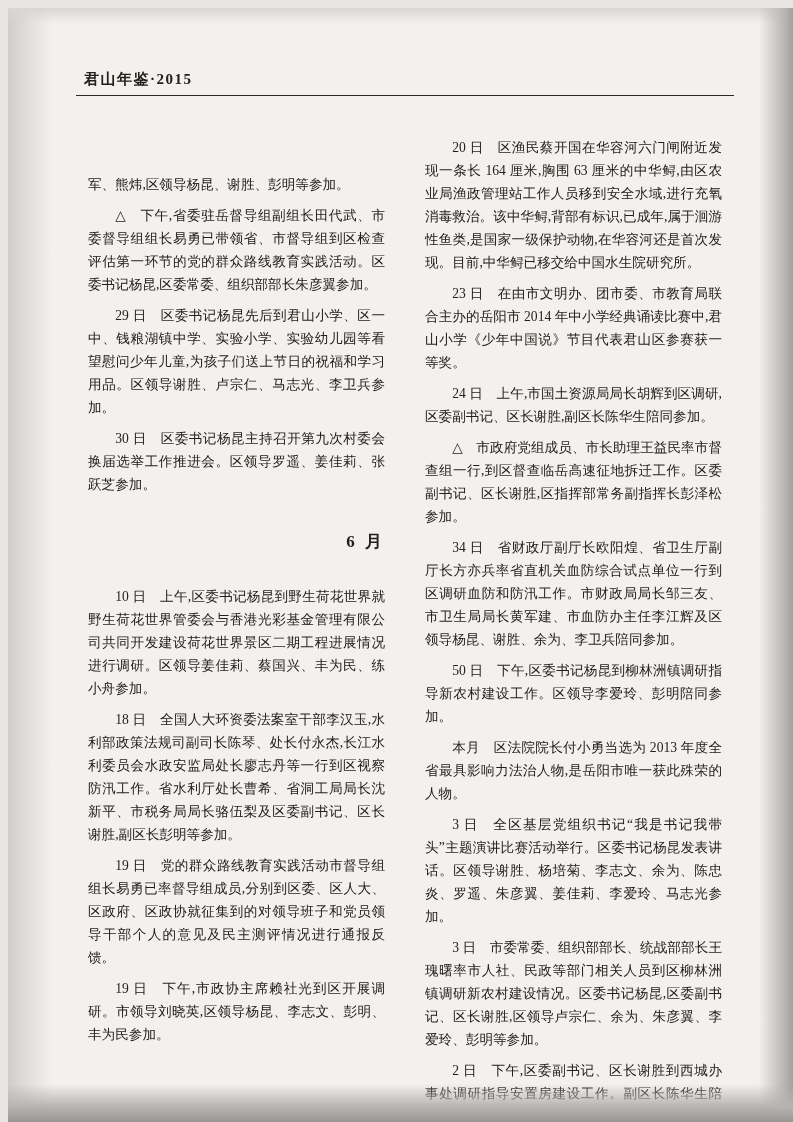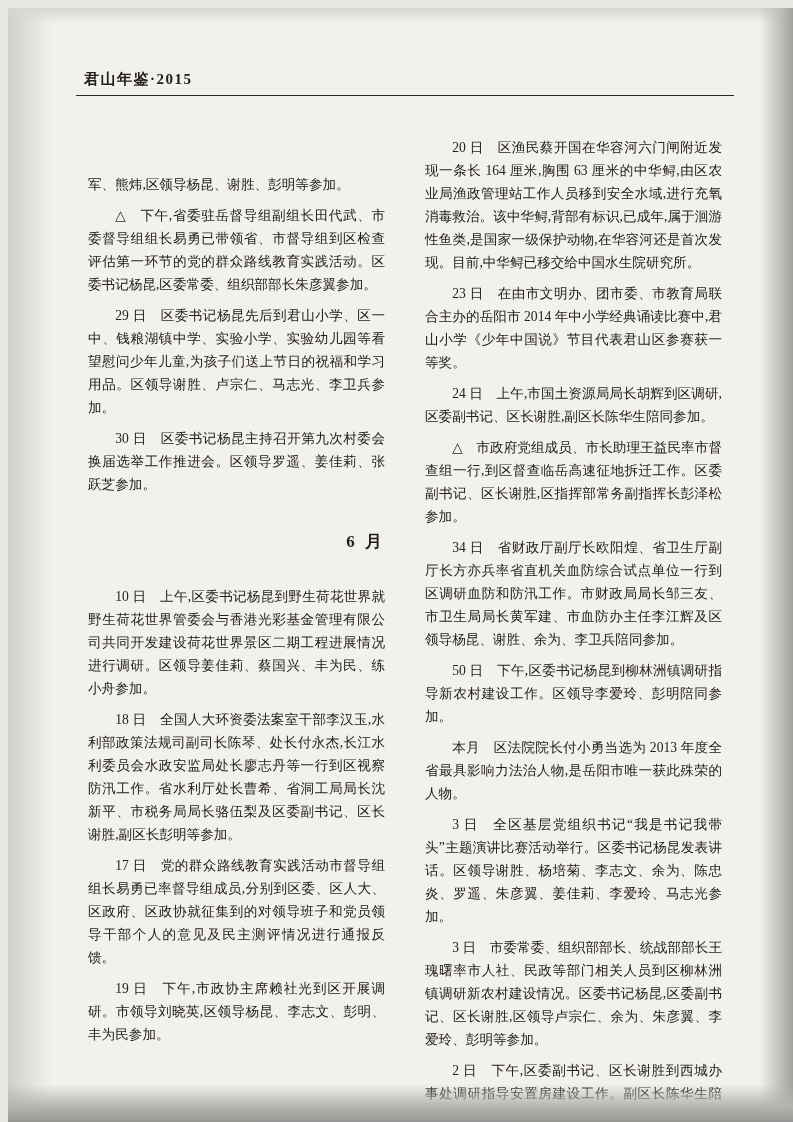--- a/index.html
+++ b/index.html
@@ -92,21 +92,21 @@
 
     <div class="columns">
       <div class="column">
           <p class="para cont">军、熊炜,区领导杨昆、谢胜、彭明等参加。</p>
           <p class="para entry">△　下午,省委驻岳督导组副组长田代武、市委督导组组长易勇已带领省、市督导组到区检查评估第一环节的党的群众路线教育实践活动。区委书记杨昆,区委常委、组织部部长朱彦翼参加。</p>
           <p class="para entry">29 日　区委书记杨昆先后到君山小学、区一中、钱粮湖镇中学、实验小学、实验幼儿园等看望慰问少年儿童,为孩子们送上节日的祝福和学习用品。区领导谢胜、卢宗仁、马志光、李卫兵参加。</p>
           <p class="para entry">30 日　区委书记杨昆主持召开第九次村委会换届选举工作推进会。区领导罗遥、姜佳莉、张跃芝参加。</p>
           <p class="para month">6 月</p>
           <p class="para entry">10 日　上午,区委书记杨昆到野生荷花世界就野生荷花世界管委会与香港光彩基金管理有限公司共同开发建设荷花世界景区二期工程进展情况进行调研。区领导姜佳莉、蔡国兴、丰为民、练小舟参加。</p>
           <p class="para entry">18 日　全国人大环资委法案室干部李汉玉,水利部政策法规司副司长陈琴、处长付永杰,长江水利委员会水政安监局处长廖志丹等一行到区视察防汛工作。省水利厅处长曹希、省洞工局局长沈新平、市税务局局长骆伍梨及区委副书记、区长谢胜,副区长彭明等参加。</p>
-          <p class="para entry">17 日　党的群众路线教育实践活动市督导组组长易勇已率督导组成员,分别到区委、区人大、区政府、区政协就征集到的对领导班子和党员领导干部个人的意见及民主测评情况进行通报反馈。</p>
+          <p class="para entry">19 日　党的群众路线教育实践活动市督导组组长易勇已率督导组成员,分别到区委、区人大、区政府、区政协就征集到的对领导班子和党员领导干部个人的意见及民主测评情况进行通报反馈。</p>
           <p class="para entry">19 日　下午,市政协主席赖社光到区开展调研。市领导刘晓英,区领导杨昆、李志文、彭明、丰为民参加。</p>
         </div>
       <div class="column">
           <p class="para entry">20 日　区渔民蔡开国在华容河六门闸附近发现一条长 164 厘米,胸围 63 厘米的中华鲟,由区农业局渔政管理站工作人员移到安全水域,进行充氧消毒救治。该中华鲟,背部有标识,已成年,属于洄游性鱼类,是国家一级保护动物,在华容河还是首次发现。目前,中华鲟已移交给中国水生院研究所。</p>
           <p class="para entry">23 日　在由市文明办、团市委、市教育局联合主办的岳阳市 2014 年中小学经典诵读比赛中,君山小学《少年中国说》节目代表君山区参赛获一等奖。</p>
           <p class="para entry">24 日　上午,市国土资源局局长胡辉到区调研,区委副书记、区长谢胜,副区长陈华生陪同参加。</p>
           <p class="para entry">△　市政府党组成员、市长助理王益民率市督查组一行,到区督查临岳高速征地拆迁工作。区委副书记、区长谢胜,区指挥部常务副指挥长彭泽松参加。</p>
           <p class="para entry">34 日　省财政厅副厅长欧阳煌、省卫生厅副厅长方亦兵率省直机关血防综合试点单位一行到区调研血防和防汛工作。市财政局局长邹三友、市卫生局局长黄军建、市血防办主任李江辉及区领导杨昆、谢胜、余为、李卫兵陪同参加。</p>
           <p class="para entry">50 日　下午,区委书记杨昆到柳林洲镇调研指导新农村建设工作。区领导李爱玲、彭明陪同参加。</p>
           <p class="para entry">本月　区法院院长付小勇当选为 2013 年度全省最具影响力法治人物,是岳阳市唯一获此殊荣的人物。</p>

